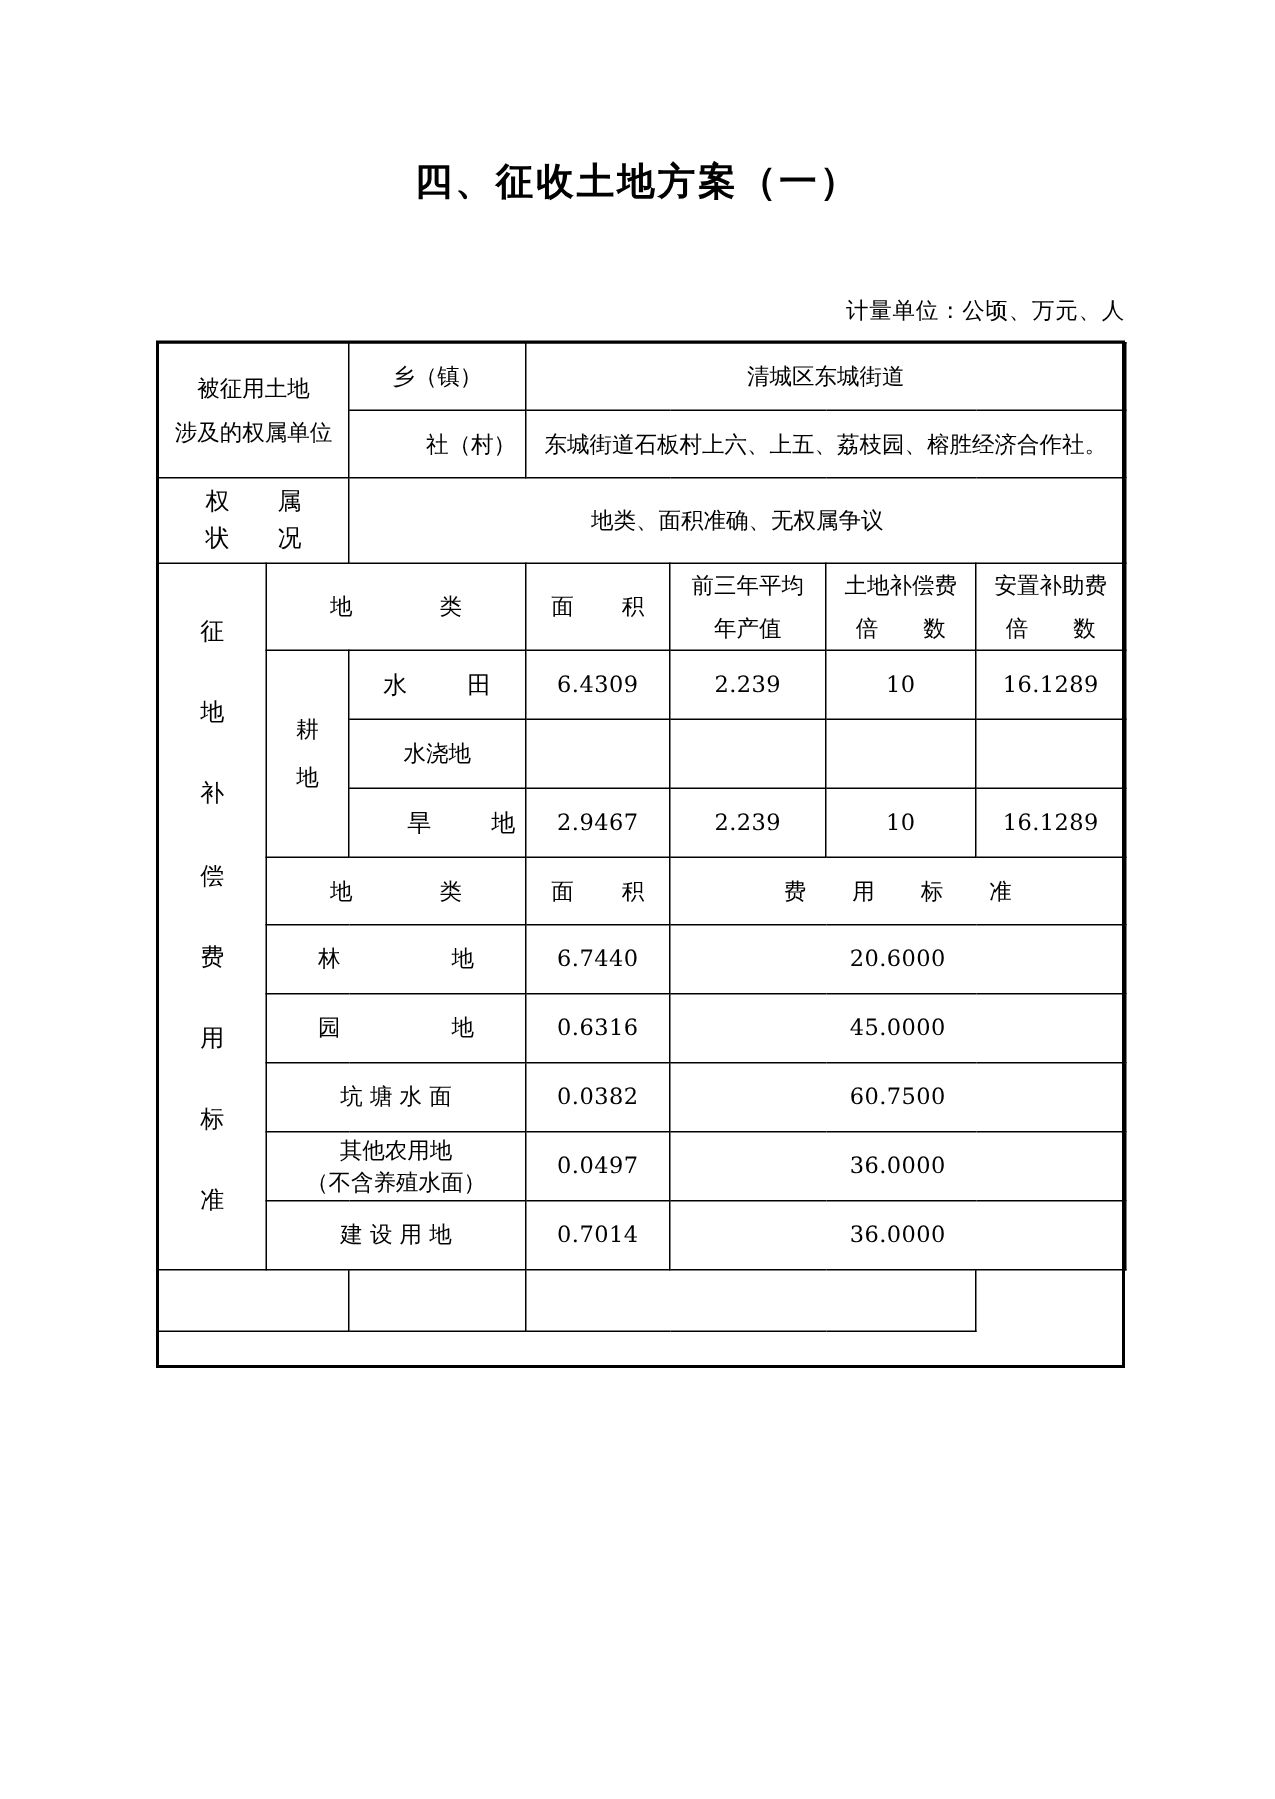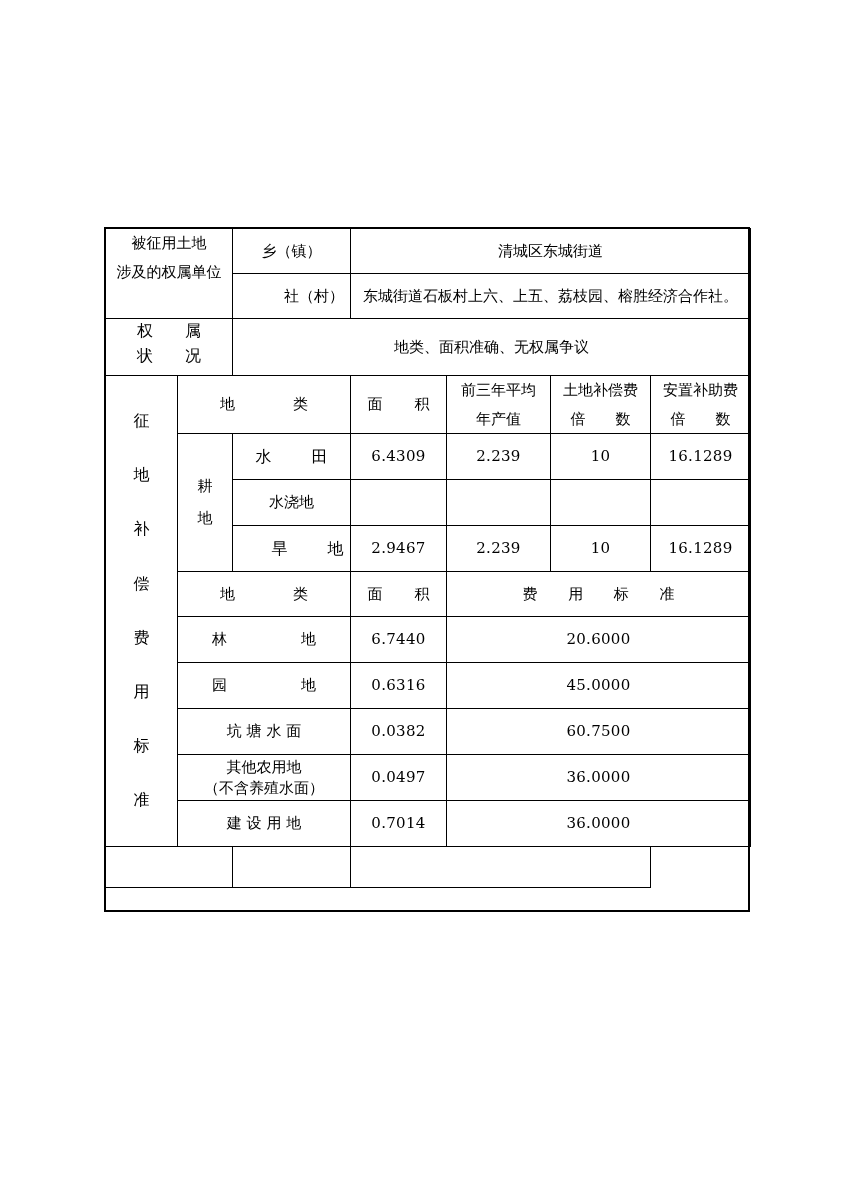--- a/index.html
+++ b/index.html
@@ -148,31 +148,34 @@
   .spread-fee {
     display: inline-block;
     width: 152px;
     text-align: justify;
     text-align-last: justify;
     font-size: 15px;
   }
   .stack-head {
     display: flex;
     flex-direction: column;
+    justify-content: center;
     align-items: center;
     height: 100%;
   }
   .stack-head span { display: block; line-height: 1.9; }
   .num { font-size: 15px; letter-spacing: 0.3px; }
 </style>
 </head>
 <body>
 
 <div class="page">
 
+  <div class="doc-title">四、征收土地方案（一）</div>
+  <div class="unit-note">计量单位：公顷、万元、人</div>
 
   <div class="tbl-wrap">
     <table class="grid">
       <colgroup>
         <col style="width:72px">
         <col style="width:55px">
         <col style="width:118px">
         <col style="width:96px">
         <col style="width:104px">
         <col style="width:100px">

